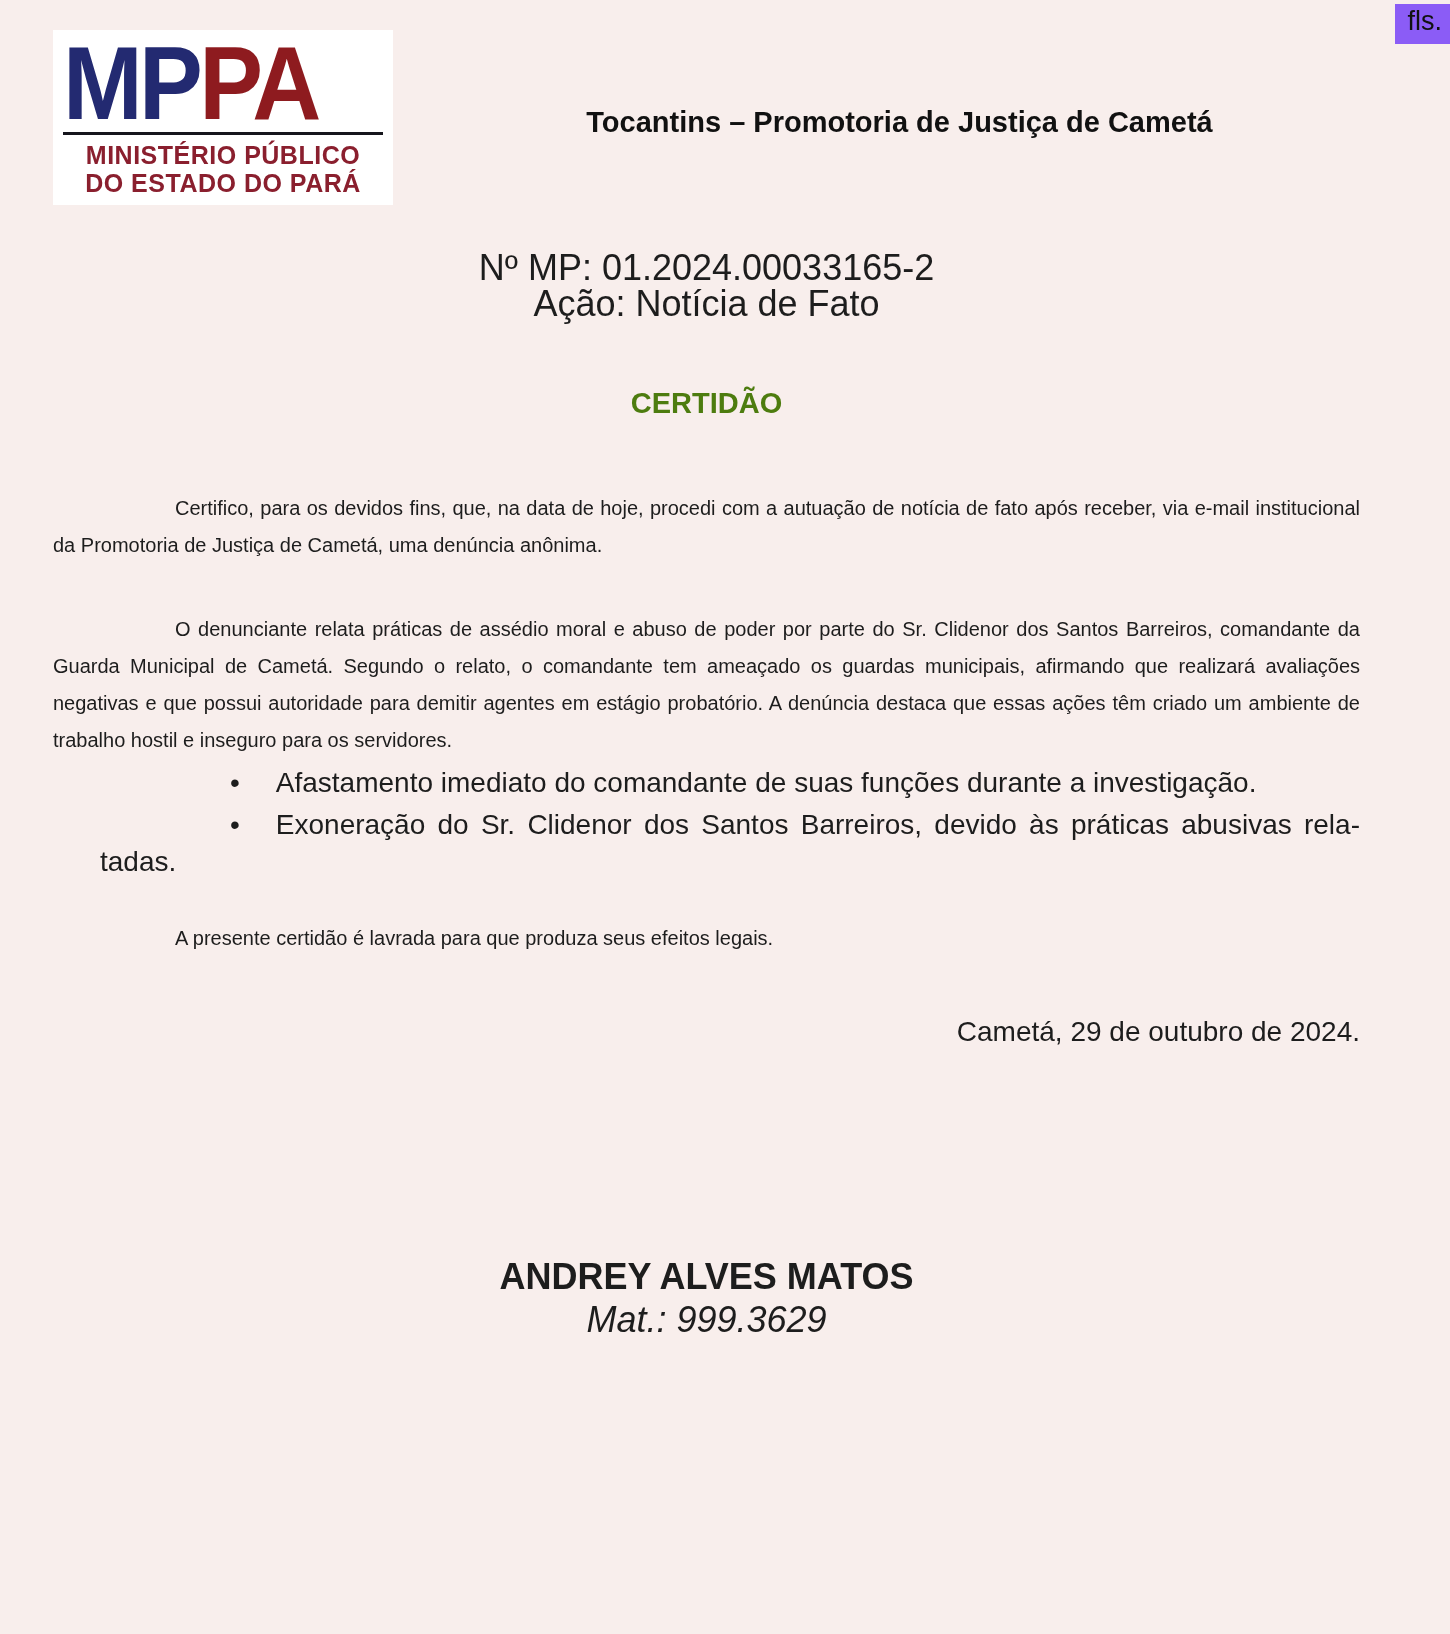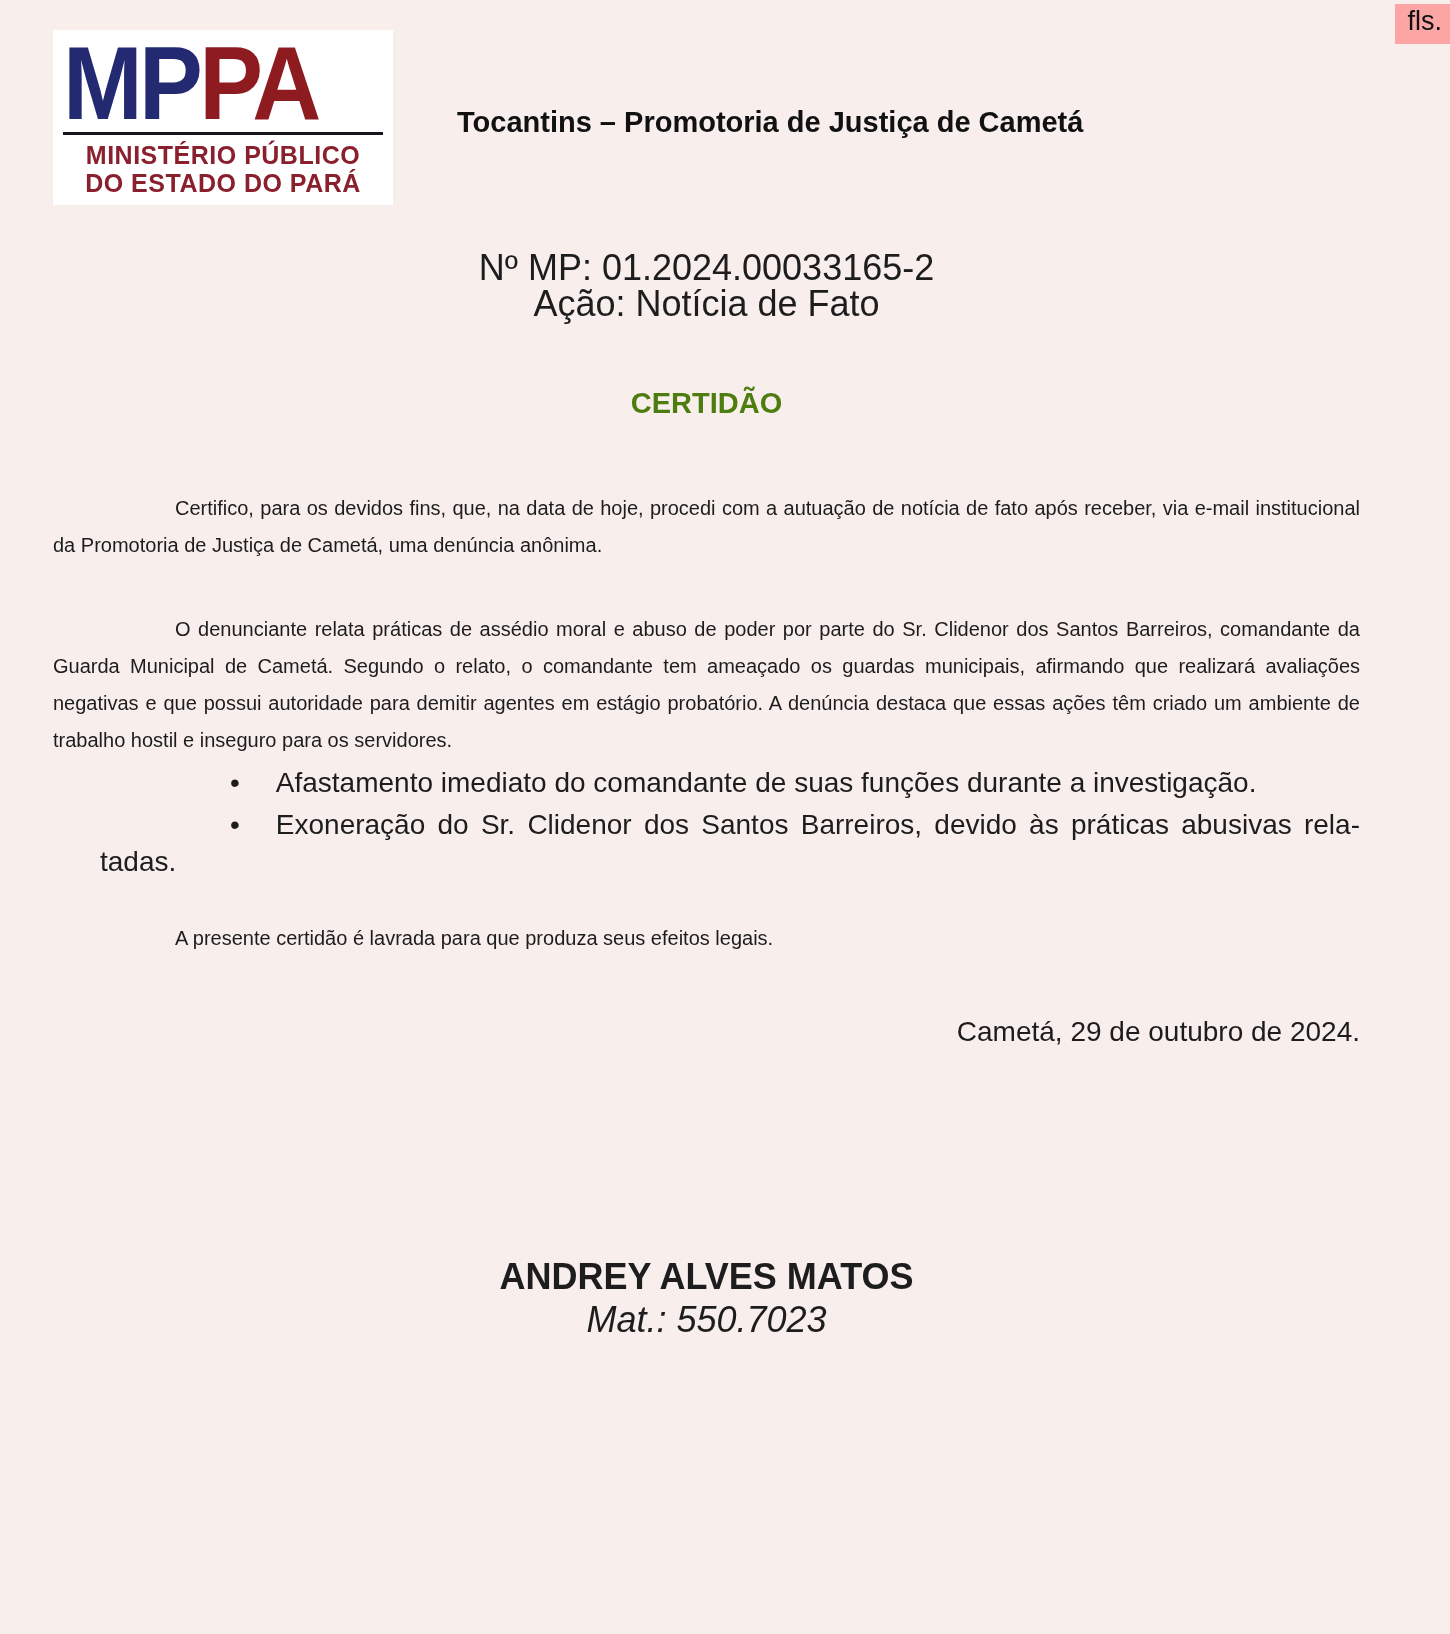--- a/index.html
+++ b/index.html
@@ -22,21 +22,21 @@
   }
   .page {
     width: 100%;
     height: 100%;
     padding: 0 90px 0 53px;
   }
   .fls {
     position: absolute;
     top: 4px;
     right: 0;
-    background: #fca5a5;
+    background: #8b5cf6;
     padding: 2px 8px 8px 12px;
     font-size: 27px;
     line-height: 30px;
     color: #111;
   }
   .header {
     display: flex;
     align-items: stretch;
     padding-top: 30px;
   }
@@ -71,22 +71,22 @@
     font-size: 25px;
     line-height: 28px;
     letter-spacing: 0.5px;
     white-space: nowrap;
     text-align: center;
   }
   .title-wrap {
     flex: 1;
     display: flex;
     align-items: center;
-    justify-content: flex-start;
-    padding-left: 64px;
+    justify-content: center;
+    padding-left: 46px;
     padding-top: 10px;
   }
   .doc-header-title {
     margin: 0;
     font-size: 29px;
     font-weight: bold;
     color: #111;
     white-space: nowrap;
   }
   .case-block {
@@ -184,16 +184,16 @@
   <div class="bullet"><span class="marker">•</span><span>Afastamento imediato do comandante de suas funções durante a investigação.</span></div>
 
   <div class="bullet"><span class="marker">•</span><span>Exoneração do Sr. Clidenor dos Santos Barreiros, devido às práticas abusivas rela­tadas.</span></div>
 
   <p class="para closing">A presente certidão é lavrada para que produza seus efeitos legais.</p>
 
   <div class="dateline">Cametá, 29 de outubro de 2024.</div>
 
   <div class="signature">
     <div class="sig-name">ANDREY ALVES MATOS</div>
-    <div class="sig-mat">Mat.: 550.7023</div>
+    <div class="sig-mat">Mat.: 999.3629</div>
   </div>
 
 </div>
 
 </body></html>

